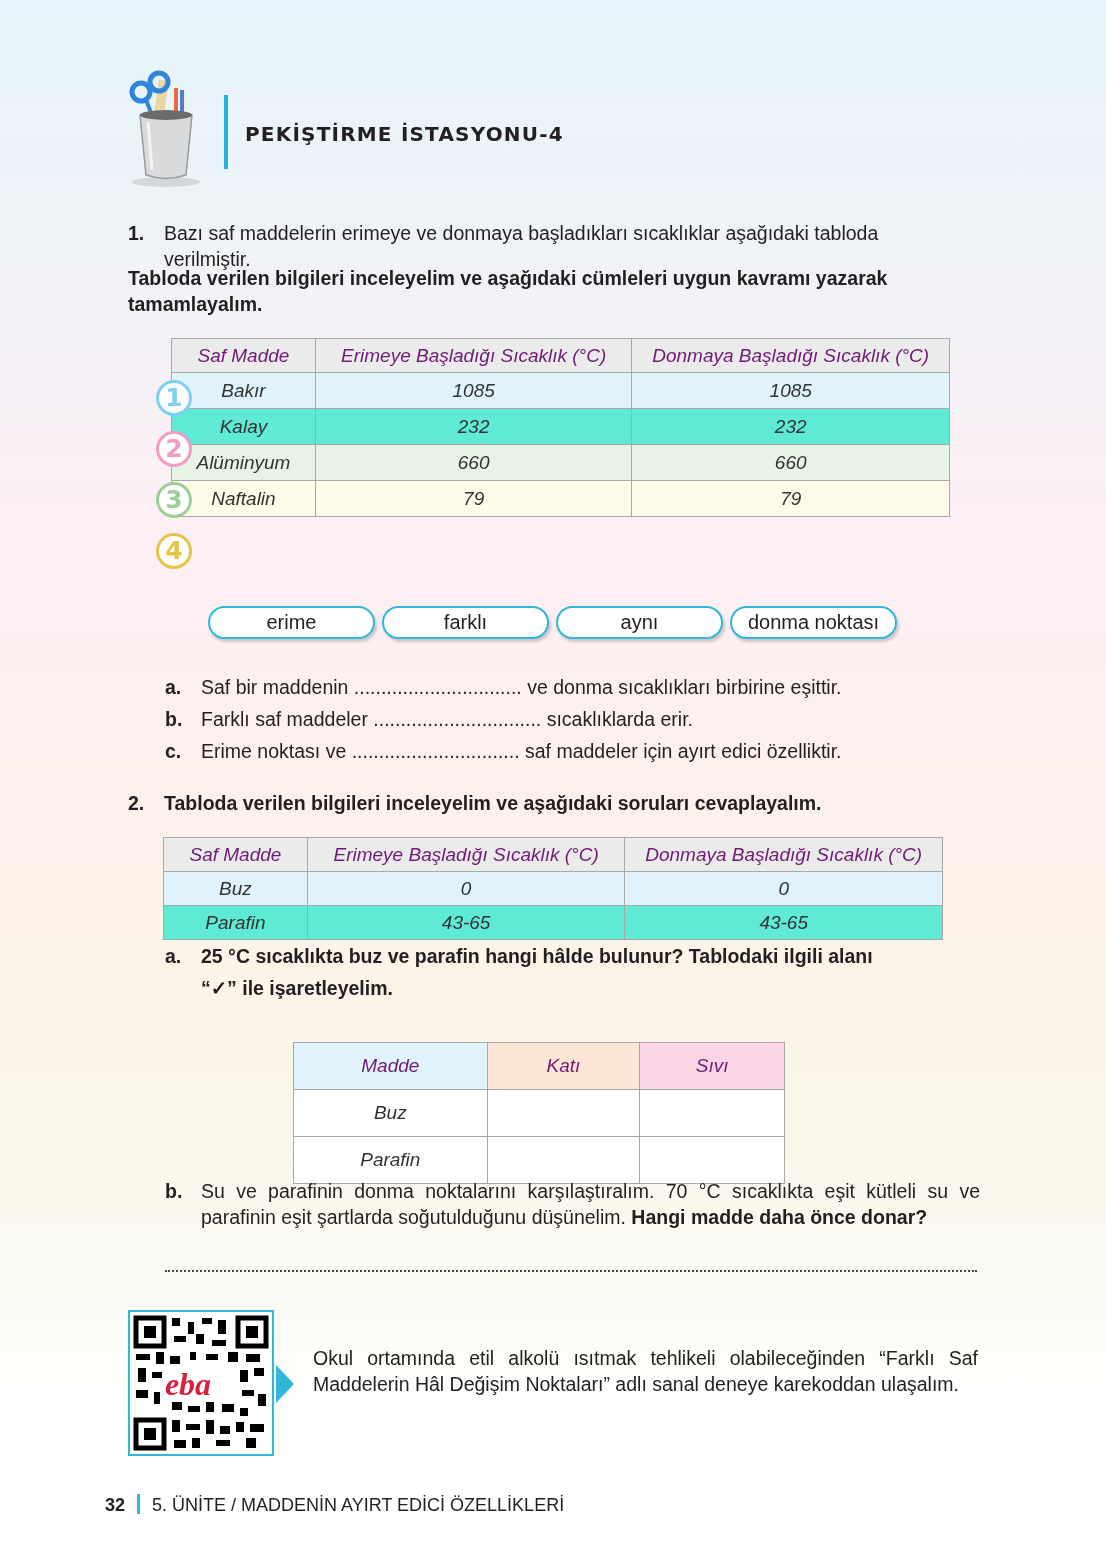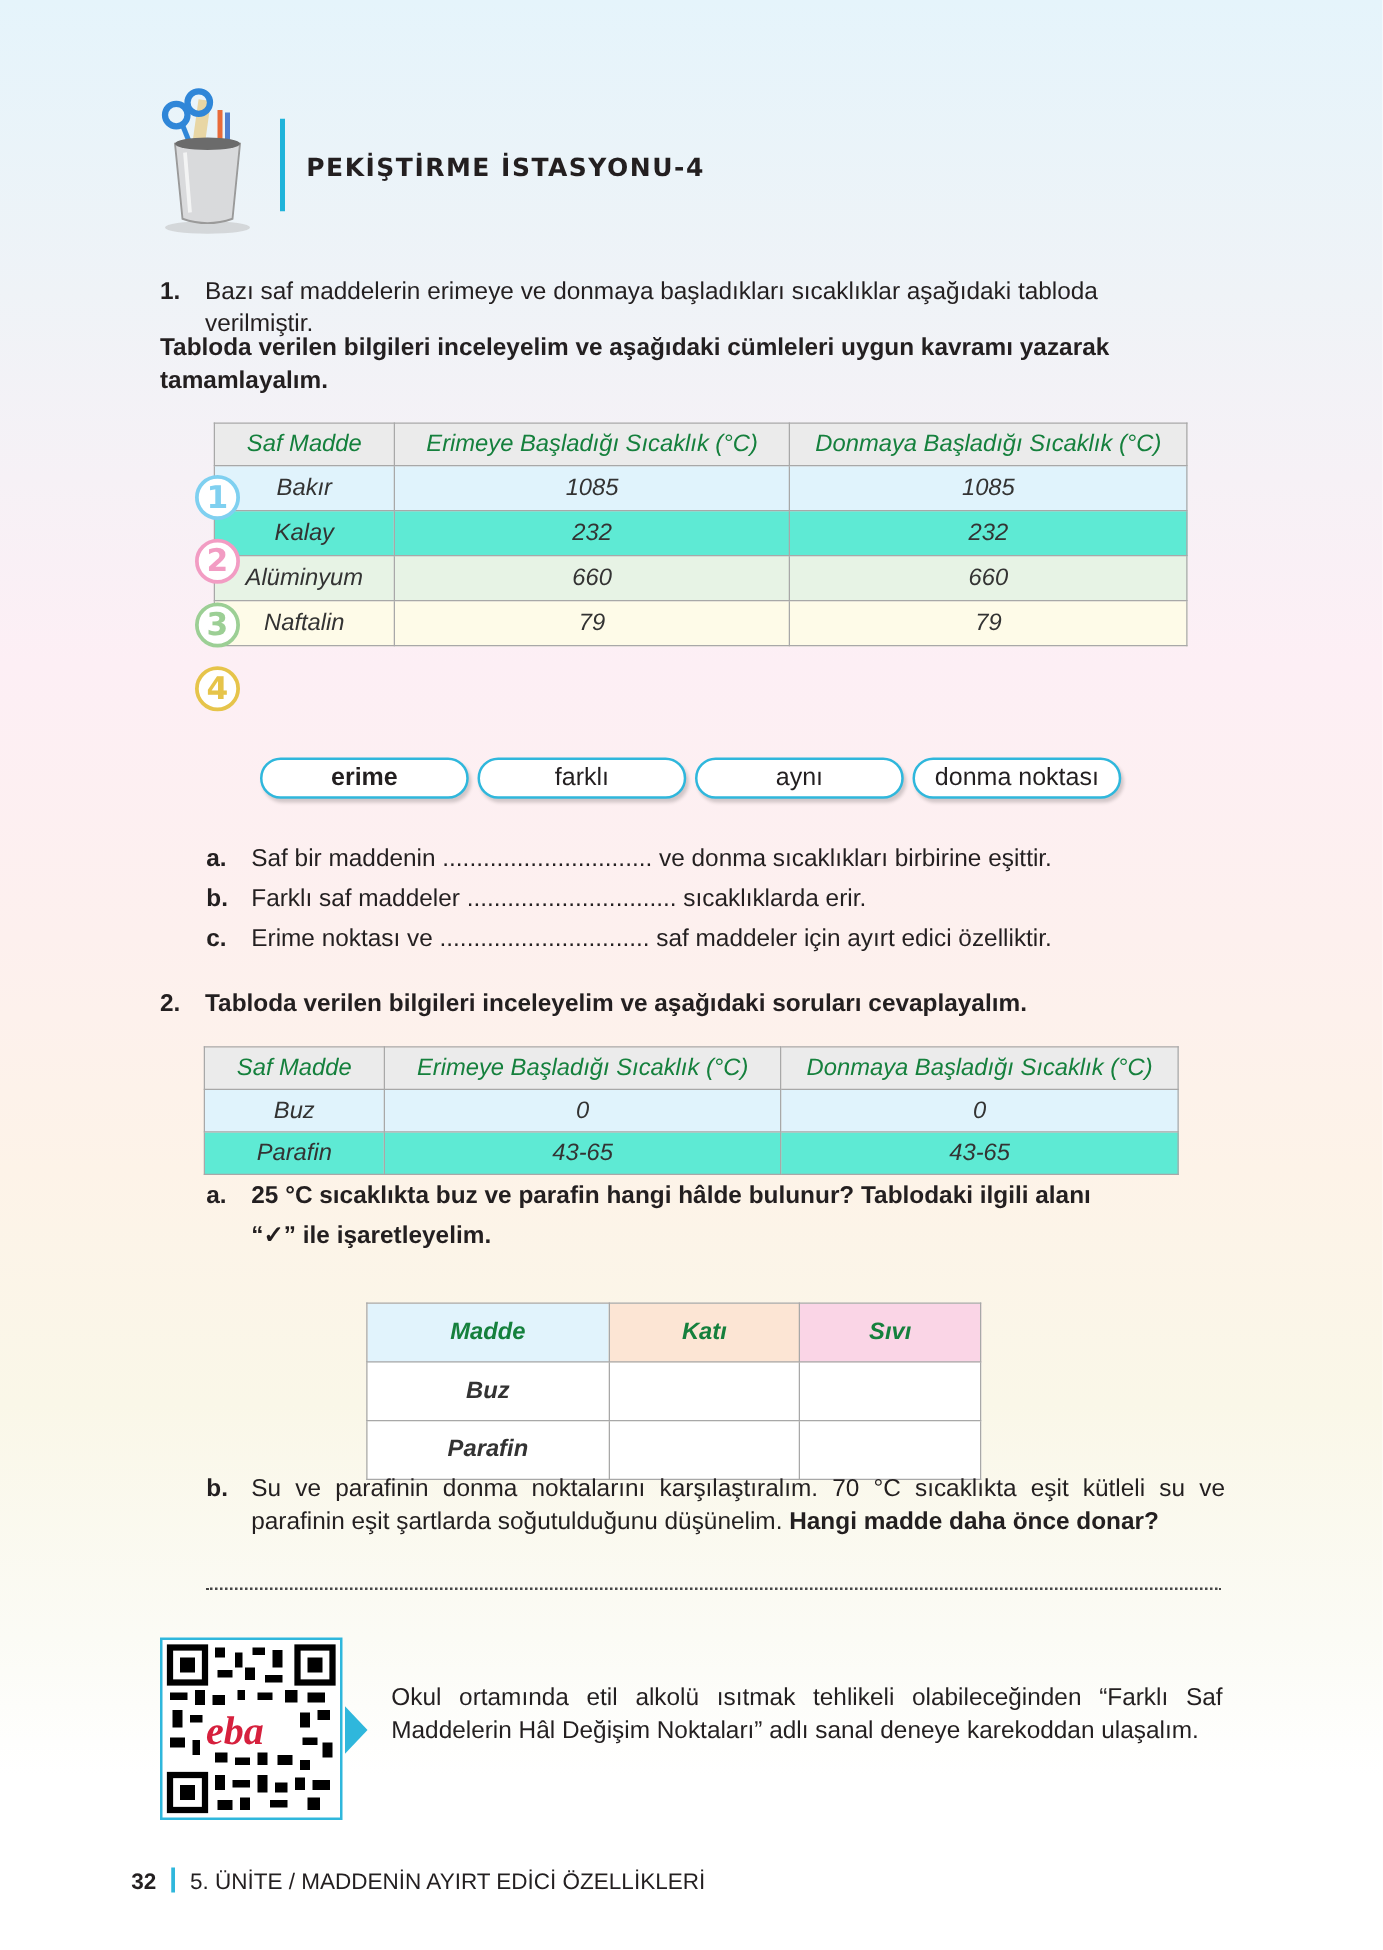--- a/index.html
+++ b/index.html
@@ -29,21 +29,21 @@
     left: 245px; top: 122px; font-size: 20px; font-weight: bold;
     letter-spacing: 1.2px; font-family: "DejaVu Sans", sans-serif; color: #231f20;
   }
   .q1 { left: 128px; top: 220px; width: 850px; font-size: 19.5px; line-height: 26px; }
   .q1 .num { display: inline-block; width: 36px; text-indent: 0; font-weight: bold; }
   .instr { left: 128px; top: 265px; width: 852px; font-size: 19.5px; font-weight: bold; line-height: 26px; }
 
   
   table { border-collapse: collapse; font-style: italic; color: #333; }
   td, th { border: 1.5px solid #a8a8a8; text-align: center; font-weight: normal; }
-  th { background: #ebebeb; color: #15803d; text-align: center; }
+  th { background: #ebebeb; color: #701a75; text-align: center; }
 
   .t1 { left: 171px; top: 338px; width: 779px; font-size: 19px; }
   .t1 th { height: 34px; }
   .t1 td { height: 36px; }
   .t1 col.c1 { width: 144px; }
   .t1 col.c2 { width: 317px; }
   .t1 col.c3 { width: 318px; }
   .row-blue td { background: #e0f3fc; }
   .row-pink td { background: #5eead4; font-style: italic; }
   .row-green td { background: #e7f3e5; }
@@ -59,21 +59,21 @@
   .b3 { left: 156px; top: 482px; border-color: #9ccf95; color: #9ccf95; }
   .b4 { left: 156px; top: 533px; border-color: #e6c44a; color: #e6c44a; }
 
   
   .chip {
     position: absolute; top: 606px; height: 33px; width: 167px;
     border: 2.5px solid #2fb7dc; border-radius: 18px; background: #fff;
     font-size: 20px; line-height: 28px; text-align: center; color: #231f20;
     box-shadow: 2px 3px 3px rgba(0,0,0,0.18);
   }
-  .chip1 { left: 208px; font-weight: bold; }
+  .chip1 { left: 208px; }
   .chip2 { left: 382px; }
   .chip3 { left: 556px; }
   .chip4 { left: 730px; }
 
   
   .fill { left: 165px; width: 780px; font-size: 19.5px; line-height: 26px; }
   .fill .lt { display: inline-block; width: 36px; font-weight: bold; }
   .fa { top: 674px; }
   .fb { top: 706px; }
   .fc { top: 738px; }
@@ -86,21 +86,21 @@
   .t2 td { height: 34px; }
   .t2 col.c1 { width: 144px; }
   .t2 col.c2 { width: 318px; }
   .t2 col.c3 { width: 318px; }
 
   .qa { left: 165px; top: 940px; width: 815px; font-size: 19.5px; font-weight: bold; line-height: 32px; }
   .qa .lt { display: inline-block; width: 36px; }
   .qa .cont { padding-left: 36px; }
 
   .t3 { left: 293px; top: 1042px; width: 492px; font-size: 19px; }
-  .t3 td, .t3 th { height: 47px; font-weight: bold; }
+  .t3 td, .t3 th { height: 47px; }
   .t3 col.c1 { width: 194px; }
   .t3 col.c2 { width: 153px; }
   .t3 col.c3 { width: 145px; }
   .t3 th.h1 { background: #e1f3fc; }
   .t3 th.h2 { background: #fce5d4; }
   .t3 th.h3 { background: #fad5e6; }
   .t3 td { background: #fff; }
 
   .qb { left: 165px; top: 1178px; width: 815px; font-size: 19.5px; line-height: 26px; }
   .qb .lt { display: inline-block; width: 36px; font-weight: bold; }

